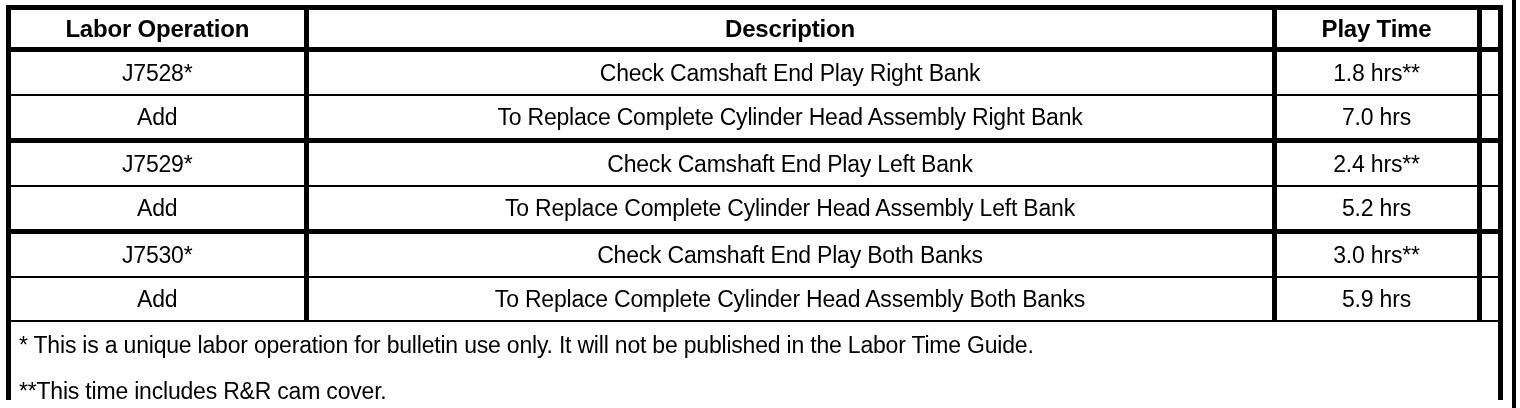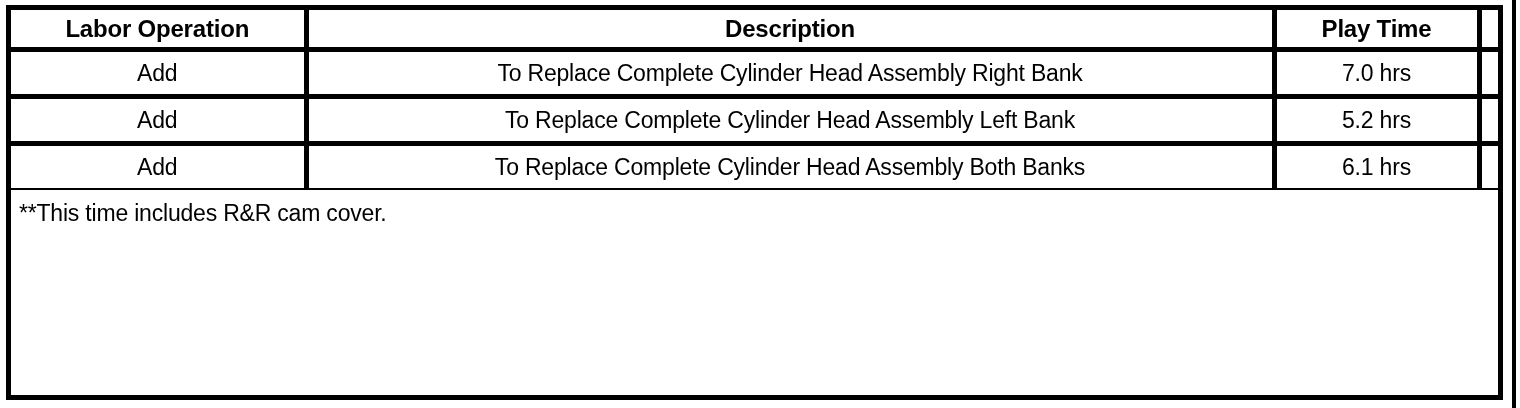--- a/index.html
+++ b/index.html
@@ -144,44 +144,65 @@
         <thead>
           <tr class="header-row">
             <th class="cell-op">Labor Operation</th>
             <th class="cell-desc">Description</th>
             <th class="cell-time">Play Time</th>
             <th class="cell-pad"></th>
           </tr>
         </thead>
 
         <tbody>
+          <tr class="data-row sep-thin">
+            <td class="cell-op">J7528*</td>
+            <td class="cell-desc">Check Camshaft End Play Right Bank</td>
+            <td class="cell-time">1.8 hrs**</td>
+            <td class="cell-pad"></td>
+          </tr>
 
           <tr class="data-row sep-thick">
             <td class="cell-op">Add</td>
             <td class="cell-desc">To Replace Complete Cylinder Head Assembly Right Bank</td>
             <td class="cell-time">7.0 hrs</td>
             <td class="cell-pad"></td>
           </tr>
 
+          <tr class="data-row sep-thin">
+            <td class="cell-op">J7529*</td>
+            <td class="cell-desc">Check Camshaft End Play Left Bank</td>
+            <td class="cell-time">2.4 hrs**</td>
+            <td class="cell-pad"></td>
+          </tr>
 
           <tr class="data-row sep-thick">
             <td class="cell-op">Add</td>
             <td class="cell-desc">To Replace Complete Cylinder Head Assembly Left Bank</td>
             <td class="cell-time">5.2 hrs</td>
             <td class="cell-pad"></td>
           </tr>
 
+          <tr class="data-row sep-thin">
+            <td class="cell-op">J7530*</td>
+            <td class="cell-desc">Check Camshaft End Play Both Banks</td>
+            <td class="cell-time">3.0 hrs**</td>
+            <td class="cell-pad"></td>
+          </tr>
 
           <tr class="data-row last">
             <td class="cell-op">Add</td>
             <td class="cell-desc">To Replace Complete Cylinder Head Assembly Both Banks</td>
-            <td class="cell-time">6.1 hrs</td>
-            <td class="cell-pad"></td>
-          </tr>
-
+            <td class="cell-time">5.9 hrs</td>
+            <td class="cell-pad"></td>
+          </tr>
+
+          <tr class="note-row first">
+            <td colspan="4" class="nowrap">* This is a unique labor operation for bulletin use only. It will not be published in the Labor Time Guide.</td>
+          </tr>
 
           <tr class="note-row second">
             <td colspan="4" class="nowrap">**This time includes R&amp;R cam cover.</td>
           </tr>
         </tbody>
       </table>
     </div>
   </div>
 
 </div>

